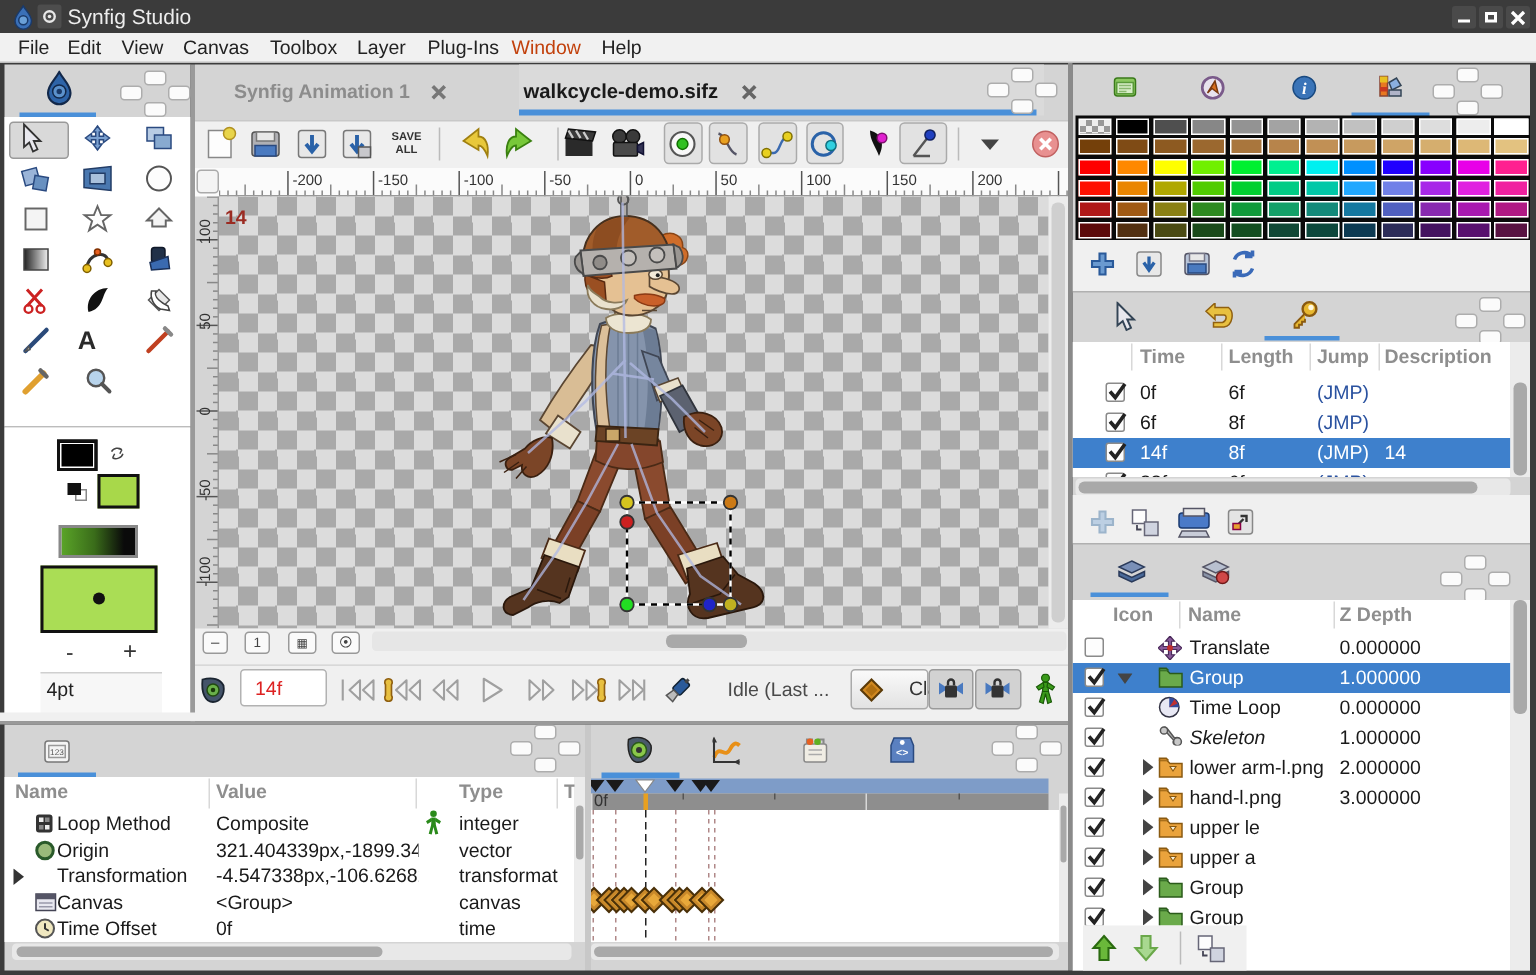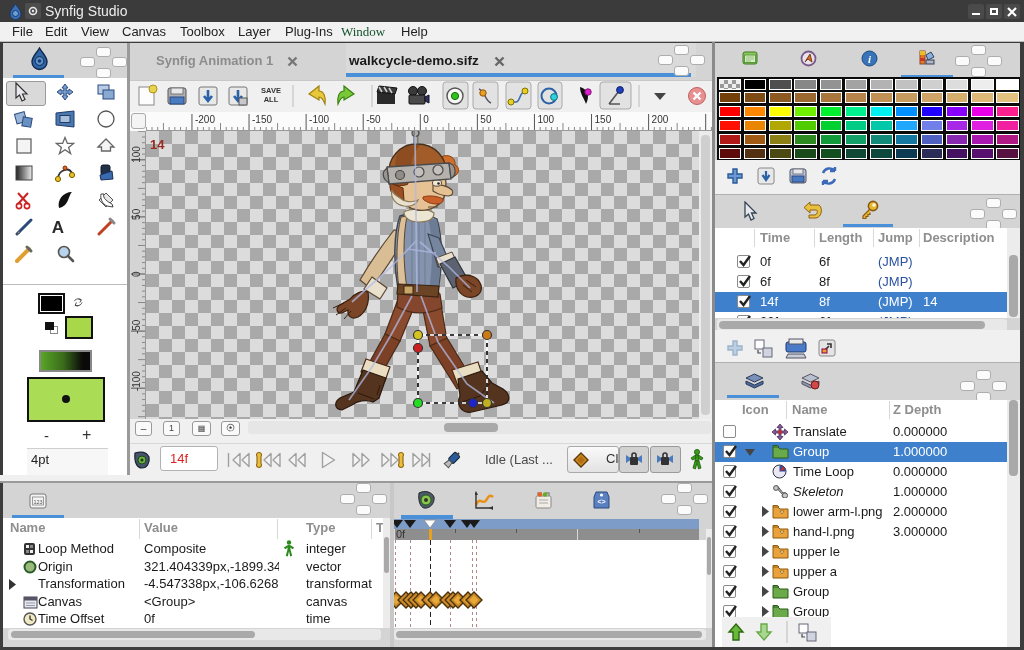--- a/index.html
+++ b/index.html
@@ -44,21 +44,21 @@
 </div>
 
 <div class="abs" style="left:0;top:22px;width:1024px;height:20px;background:#f1f1f1;border-bottom:1px solid #bdbdbd;">
   <div class="abs" style="top:2px;left:12px;font-size:13px;color:#222;">File</div>
   <div class="abs" style="top:2px;left:45px;font-size:13px;color:#222;">Edit</div>
   <div class="abs" style="top:2px;left:81px;font-size:13px;color:#222;">View</div>
   <div class="abs" style="top:2px;left:122px;font-size:13px;color:#222;">Canvas</div>
   <div class="abs" style="top:2px;left:180px;font-size:13px;color:#222;">Toolbox</div>
   <div class="abs" style="top:2px;left:238px;font-size:13px;color:#222;">Layer</div>
   <div class="abs" style="top:2px;left:285px;font-size:13px;color:#222;">Plug-Ins</div>
-  <div class="abs" style="top:2px;left:341px;font-size:13px;color:#14532d;font-family:Liberation Serif, serif;">Window</div>
+  <div class="abs" style="top:2px;left:341px;font-size:13px;color:#c2410c;">Window</div>
   <div class="abs" style="top:2px;left:401px;font-size:13px;color:#222;text-align:right;">Help</div>
 </div>
 
 <div id="toolbox" class="abs panelbg" style="left:3px;top:43px;width:124px;height:437px;">
 
   <svg class="abs" style="left:27px;top:4px;" width="19" height="24" viewBox="0 0 19 24">
       <path d="M9.5 1 C12.5 6.5 17 9.5 17 15 a7.5 7.5 0 0 1 -15 0 C2 9.5 6.5 6.5 9.5 1 Z" fill="#2e64a8" stroke="#12284a" stroke-width="1.4"></path>
       <circle cx="9.5" cy="14" r="4.4" fill="#5c92cc" stroke="#12284a"></circle>
       <circle cx="9.5" cy="14" r="1.8" fill="#1a3a6a"></circle>
     </svg>

